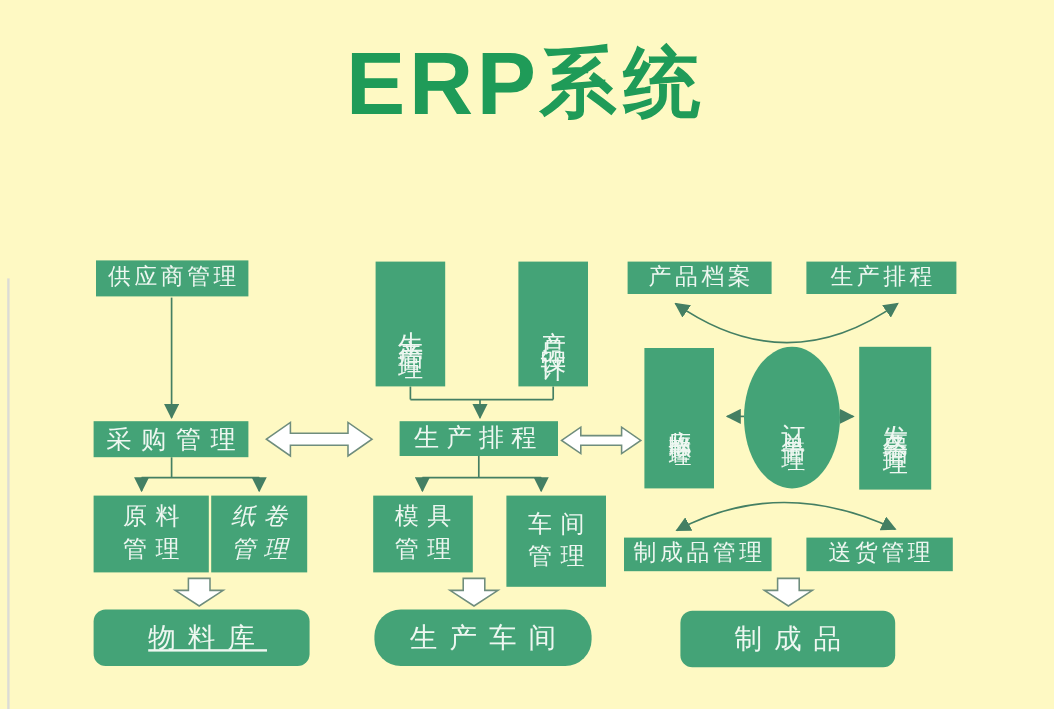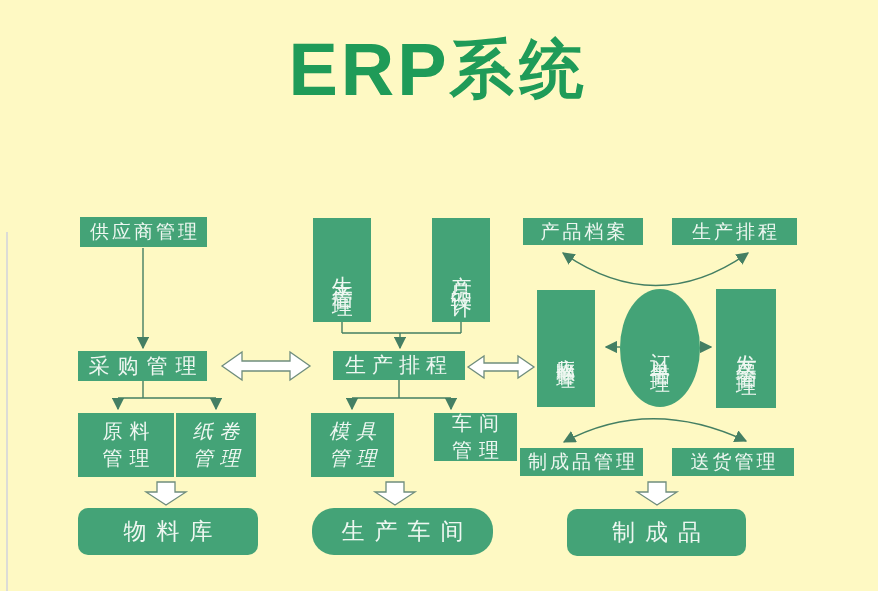--- a/index.html
+++ b/index.html
@@ -104,30 +104,30 @@
   <div class="box h5" style="left:80px;top:217px;width:127px;height:30px;">供应商管理</div>
   <div class="box h4" style="left:78px;top:351px;width:129px;height:30px;">采购管理</div>
   <div class="box two-line" style="left:78px;top:413px;width:96px;height:64px;">
     <span>原料</span>
     <span>管理</span>
   </div>
   <div class="box two-line" style="left:176px;top:413px;width:80px;height:64px;font-style:italic;">
     <span>纸卷</span>
     <span>管理</span>
   </div>
-  <div class="box rounded" style="left:78px;top:508px;width:180px;height:47px;">物料库</div>
+  <div class="box rounded" style="left:78px;top:508px;width:180px;height:47px;text-decoration:underline;">物料库</div>
 
   <div class="box vert" style="left:313px;top:218px;width:58px;height:104px;">生产管理</div>
   <div class="box vert" style="left:432px;top:218px;width:58px;height:104px;">产品设计</div>
   <div class="box h4" style="left:333px;top:351px;width:132px;height:29px;letter-spacing:6px;padding-left:0;">生产排程</div>
-  <div class="box two-line" style="left:311px;top:413px;width:83px;height:64px;font-style:italic;">
+  <div class="box two-line" style="left:311px;top:413px;width:83px;height:64px;">
     <span>模具</span>
     <span>管理</span>
   </div>
-  <div class="box two-line" style="left:434px;top:413px;width:83px;height:48px;">
+  <div class="box two-line" style="left:422px;top:413px;width:83px;height:76px;">
     <span>车间</span>
     <span>管理</span>
   </div>
   <div class="box rounded" style="left:312px;top:508px;width:181px;height:47px;border-radius:22px;">生产车间</div>
 
   <div class="box h5" style="left:523px;top:218px;width:120px;height:27px;">产品档案</div>
   <div class="box h5" style="left:672px;top:218px;width:125px;height:27px;">生产排程</div>
   <div class="box vert5" style="left:537px;top:290px;width:58px;height:117px;">应收款管理</div>
   <div class="box ellipse" style="left:620px;top:289px;width:80px;height:118px;">订单管理</div>
   <div class="box vert" style="left:716px;top:289px;width:60px;height:119px;">发票管理</div>

